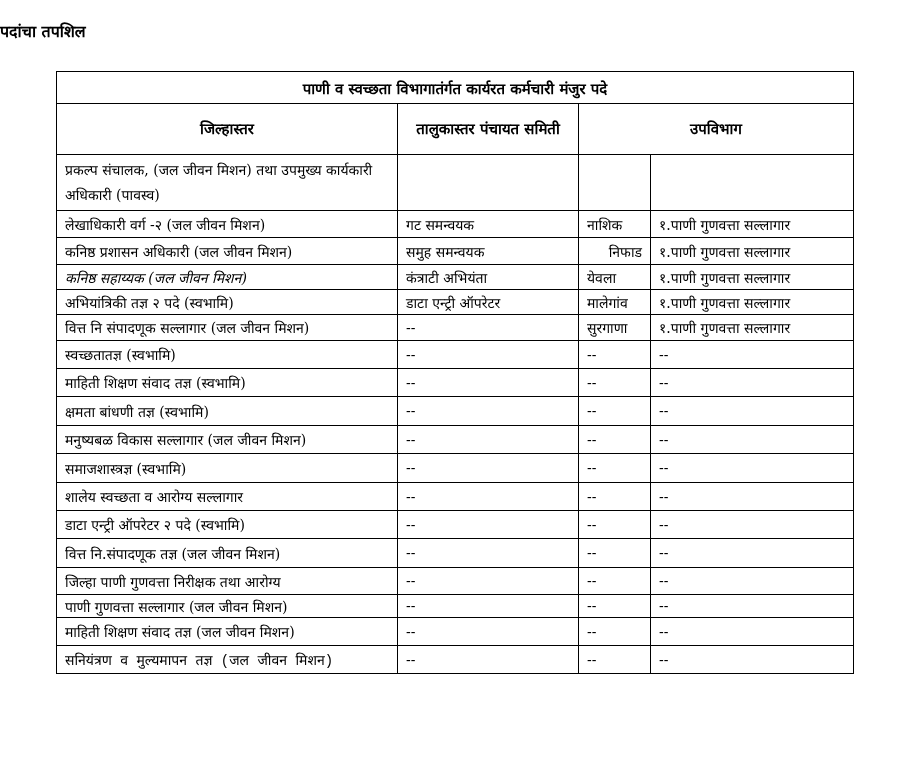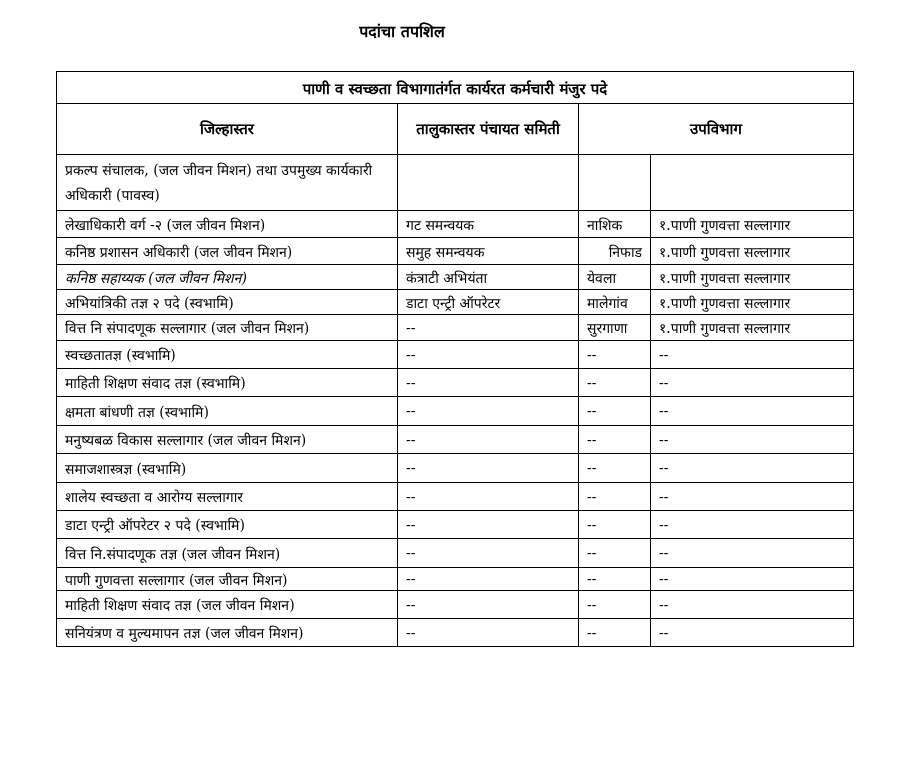--- a/index.html
+++ b/index.html
@@ -1,19 +1,19 @@
 <!DOCTYPE html>
 <html><head>
 <meta charset="utf-8">
 <style>
   html, body { margin: 0; padding: 0; background: #ffffff; }
   body { width: 898px; height: 765px; position: relative; overflow: hidden;
          font-family: "DejaVu Serif", "Liberation Serif", serif; color: #000; }
-  .doc-title { position: absolute; top: 20px; left: 0; width: 710px; text-align: center;
-               font-family: "DejaVu Sans", "Liberation Sans", sans-serif; font-weight: bold; font-size: 16px; margin-left: 47px; }
+  .doc-title { position: absolute; top: 20px; left: 0; width: 710px; 
+               font-family: "DejaVu Sans", "Liberation Sans", sans-serif; font-weight: bold; font-size: 16px; }
   table.posts { position: absolute; top: 71px; left: 56px; width: 797px;
                 border-collapse: collapse; table-layout: fixed; font-size: 14px; }
   table.posts td, table.posts th { border: 1.5px solid #000; padding: 0 8px; vertical-align: middle; white-space: nowrap; overflow: hidden; }
   th { font-family: "DejaVu Sans", "Liberation Sans", sans-serif; font-weight: bold; font-size: 15px; text-align: center; }
   tr.h1 th { height: 31px; }
   tr.h2 th { height: 50px; line-height: 20px; white-space: normal; }
   tr.first td { height: 55px; line-height: 25px; white-space: normal; }
   tr.r td { height: 26px; }
   col.c1 { width: 341px; } col.c2 { width: 181px; } col.c3 { width: 72px; } col.c4 { width: 203px; }
 </style>
@@ -118,31 +118,37 @@
         <td style="height: 27px;">--</td>
         <td style="height: 27px;">--</td>
       </tr>
       <tr class="r">
         <td style="height: 28px;">वित्त नि.संपादणूक तज्ञ (जल जीवन मिशन)</td>
         <td style="height: 28px;">--</td>
         <td style="height: 28px;">--</td>
         <td style="height: 28px;">--</td>
       </tr>
       <tr class="r">
+        <td style="height: 26px;">जिल्हा पाणी गुणवत्ता निरीक्षक तथा आरोग्य</td>
+        <td style="height: 26px;">--</td>
+        <td style="height: 26px;">--</td>
+        <td style="height: 26px;">--</td>
+      </tr>
+      <tr class="r">
         <td style="height: 22px;">पाणी गुणवत्ता सल्लागार (जल जीवन मिशन)</td>
         <td style="height: 22px;">--</td>
         <td style="height: 22px;">--</td>
         <td style="height: 22px;">--</td>
       </tr>
       <tr class="r">
         <td style="height: 27px;">माहिती शिक्षण संवाद तज्ञ (जल जीवन मिशन)</td>
         <td style="height: 27px;">--</td>
         <td style="height: 27px;">--</td>
         <td style="height: 27px;">--</td>
       </tr>
       <tr class="r">
-        <td style="height: 27px;">सनियंत्रण व मुल्यमापन तज्ञ (जल जीवन मिशन)</td>
+        <td style="height: 27px; font-family: Liberation Mono, monospace;">सनियंत्रण व मुल्यमापन तज्ञ (जल जीवन मिशन)</td>
         <td style="height: 27px;">--</td>
         <td style="height: 27px;">--</td>
         <td style="height: 27px;">--</td>
       </tr>
     </tbody>
 </table>
 
 </body></html>

